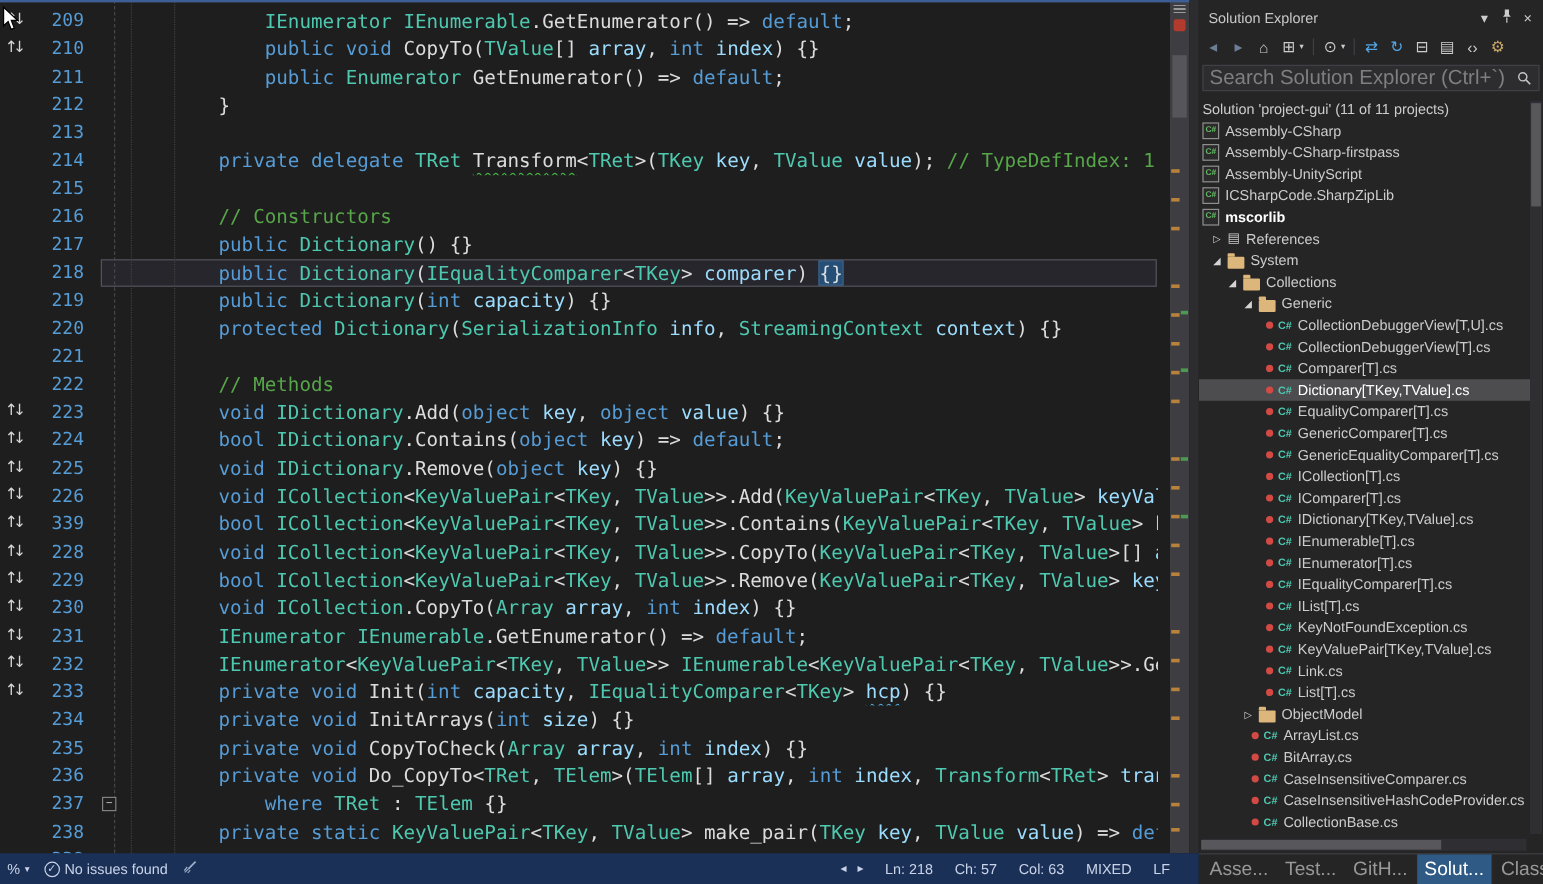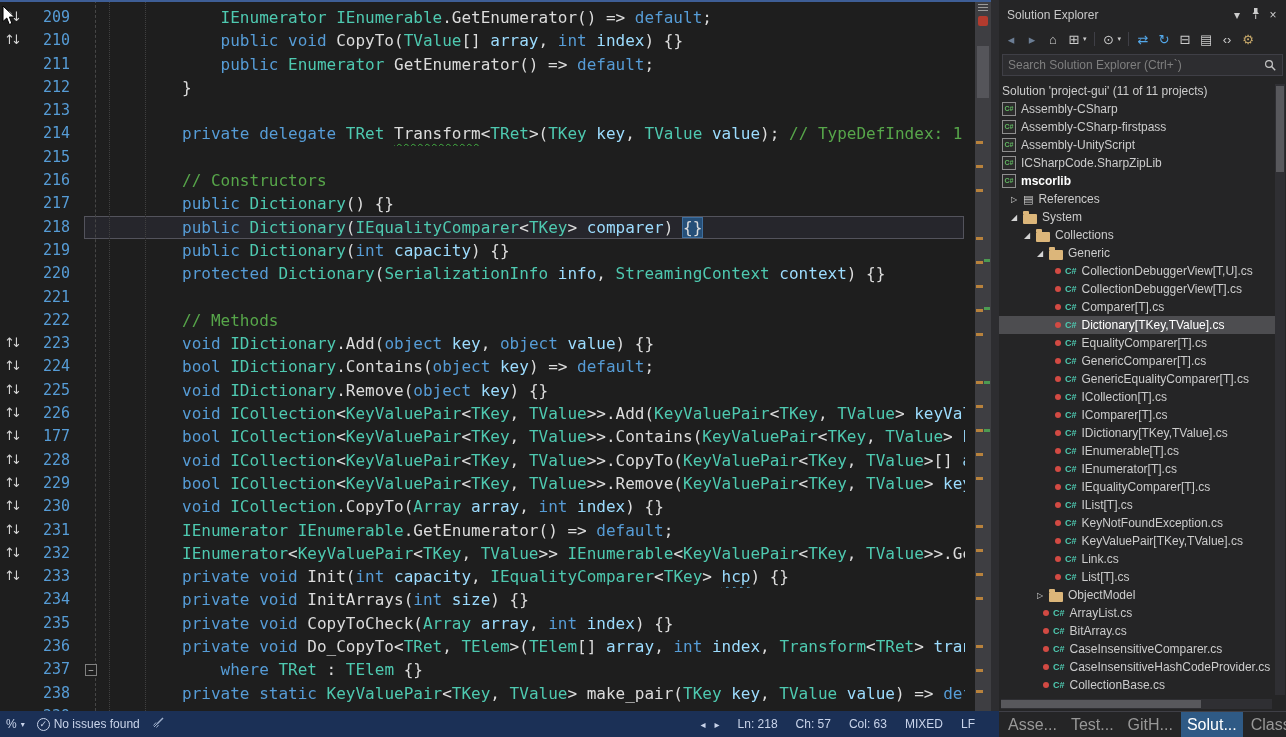--- a/index.html
+++ b/index.html
@@ -34,21 +34,21 @@
 
 #splitter{position:absolute;left:991px;top:0;width:8px;height:711px;background:#2D2D30}
 #sepanel{position:absolute;left:999px;top:0;width:287px;height:711px;background:#252526;overflow:hidden}
 #se-title{height:26px;display:flex;align-items:center;padding:4px 4px 0 8px;color:#C8C8C8;font-size:12px}
 #se-title .sp{flex:1}
 .ticon{width:18px;text-align:center;color:#CCCCCC;font-size:12px}
 #se-toolbar{height:26px;display:flex;align-items:center;padding:0 5px;gap:7px}
 .tbico{font-size:13px;min-width:14px;text-align:center}
 .tbcaret{font-size:7px;color:#CCCCCC;margin-left:-5px}
 .tbsep{width:1px;height:14px;background:#3F3F46}
-#se-search{height:22px;margin:2px 3px 4px 3px;background:#2D2D30;border:1px solid #3F3F46;display:flex;align-items:center;padding:0 5px;color:#7F7F7F;font-size:12px}
+#se-search{height:22px;margin:2px 3px 4px 3px;background:#2D2D30;border:1px solid #3F3F46;display:flex;align-items:center;padding:0 5px;color:#7F7F7F;font-size:17px}
 #se-search .sp{flex:1}
 #se-tree{position:absolute;left:0;top:82px;width:277px;bottom:14px;overflow:hidden}
 .trow{height:18px;display:flex;align-items:center;font-size:12px;color:#CCCCCC;white-space:nowrap;overflow:hidden}
 .trow.sel{background:#4D4D50;color:#FFFFFF}
 .texp{width:12px;font-size:8px;color:#D4D4D4;flex:none}
 .ico{flex:none;margin-right:5px}
 .ico-proj{width:14px;height:14px;border:1px solid #8F8F8F;background:#2B2B2B;color:#62B862;font-size:7px;font-weight:bold;text-align:center;line-height:12px}
 .ico-ref{font-size:11px;color:#C8C8C8;line-height:14px}
 .ico-folder{width:14px;height:10px;background:#DCB67A;border-radius:1px;position:relative;margin-top:3px}
 .ico-folder::before{content:"";position:absolute;top:-3px;left:0;width:6px;height:3px;background:#DCB67A;border-radius:1px 1px 0 0}
@@ -152,21 +152,21 @@
       <div class="ncell">217</div>
       <div class="ncell">218</div>
       <div class="ncell">219</div>
       <div class="ncell">220</div>
       <div class="ncell">221</div>
       <div class="ncell">222</div>
       <div class="ncell">223</div>
       <div class="ncell">224</div>
       <div class="ncell">225</div>
       <div class="ncell">226</div>
-      <div class="ncell">177</div>
+      <div class="ncell">339</div>
       <div class="ncell">228</div>
       <div class="ncell">229</div>
       <div class="ncell">230</div>
       <div class="ncell">231</div>
       <div class="ncell">232</div>
       <div class="ncell">233</div>
       <div class="ncell">234</div>
       <div class="ncell">235</div>
       <div class="ncell">236</div>
       <div class="ncell">237</div>

